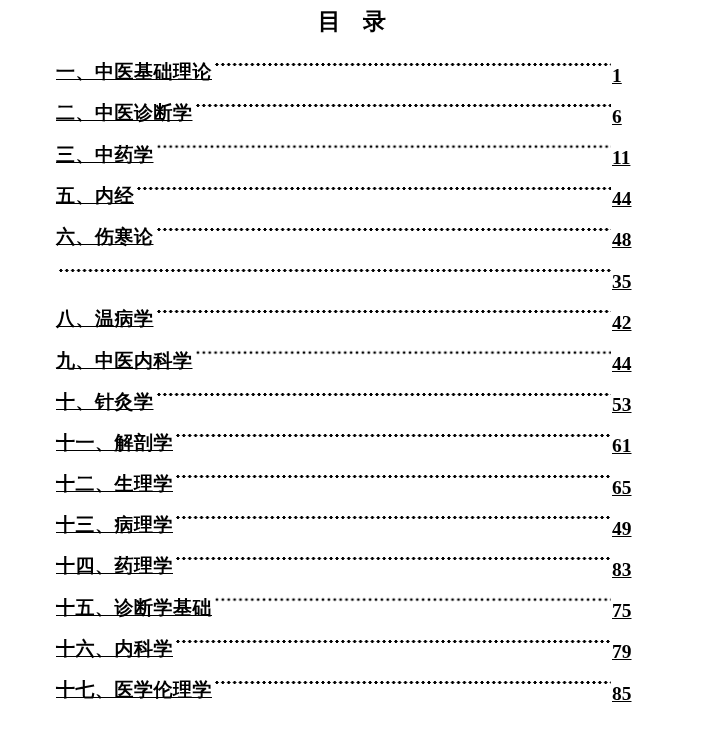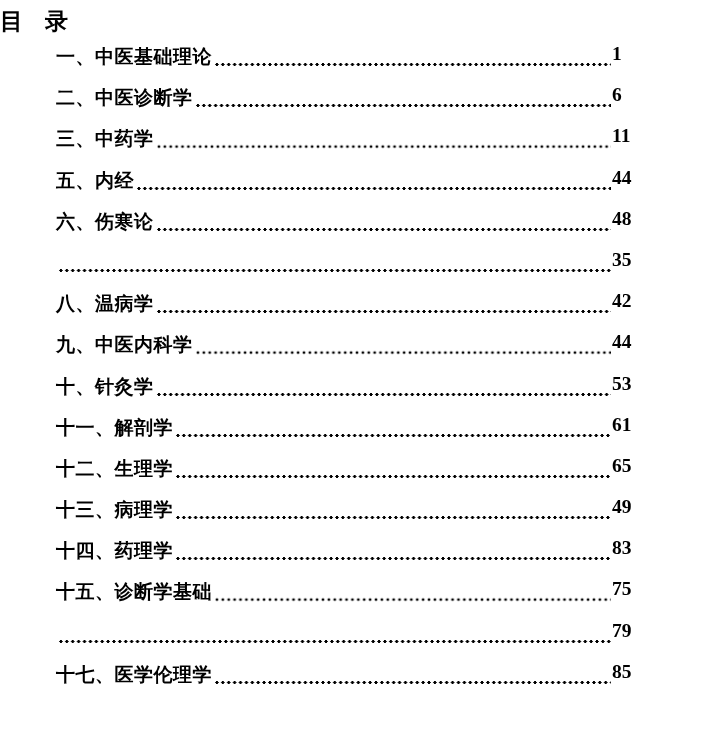--- a/index.html
+++ b/index.html
@@ -15,34 +15,36 @@
     color: #000000;
     font-family: "DejaVu Sans", sans-serif;
     font-weight: bold;
     overflow: hidden;
   }
   .title {
     position: absolute;
     top: 6px;
     left: 0;
     width: 100%;
+    text-align: center;
     font-size: 23px;
     letter-spacing: 2px;
     white-space: pre;
   }
   .toc {
     position: absolute;
     top: 44px;
     left: 56px;
     right: 64px;
   }
   .toc-row {
     display: flex;
-    align-items: flex-start;
+    align-items: flex-end;
     height: 41.2px;
+    text-decoration: underline;
   }
   .toc-label {
     font-size: 19px;
     white-space: nowrap;
     letter-spacing: 0.5px;
     flex: 0 0 auto;
   }
   .dot-leader {
     flex: 1 1 auto;
     align-self: stretch;
@@ -132,20 +134,21 @@
     <span class="toc-label">十四、药理学</span>
     <span class="dot-leader"></span>
     <span class="toc-pagenum">83</span>
   </div>
       <div class="toc-row">
     <span class="toc-label">十五、诊断学基础</span>
     <span class="dot-leader"></span>
     <span class="toc-pagenum">75</span>
   </div>
       <div class="toc-row">
+    <span class="toc-label">十六、内科学</span>
     <span class="dot-leader"></span>
     <span class="toc-pagenum">79</span>
   </div>
       <div class="toc-row">
     <span class="toc-label">十七、医学伦理学</span>
     <span class="dot-leader"></span>
     <span class="toc-pagenum">85</span>
   </div>
     </div>
 </div>

